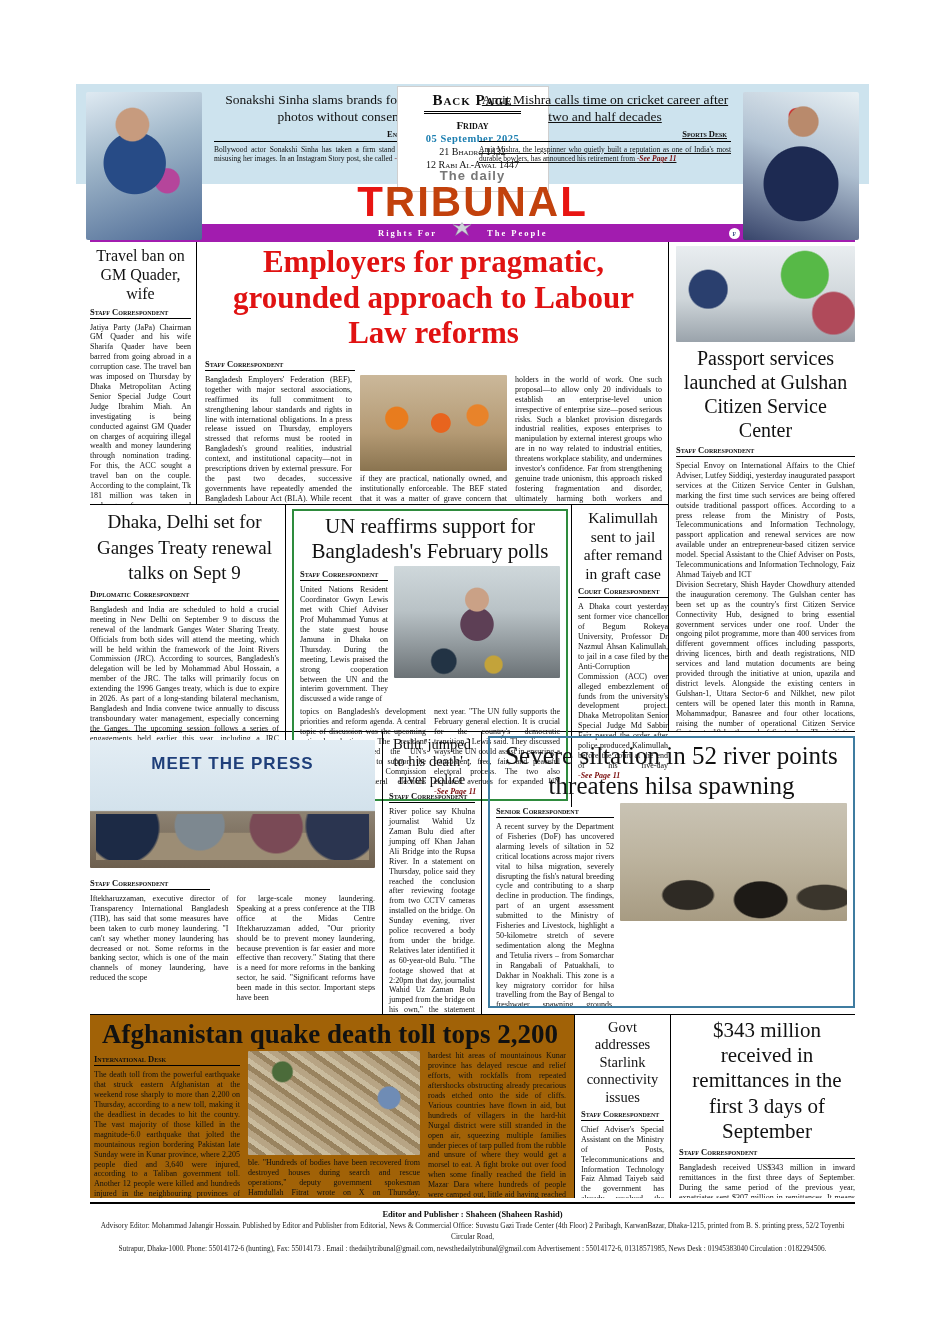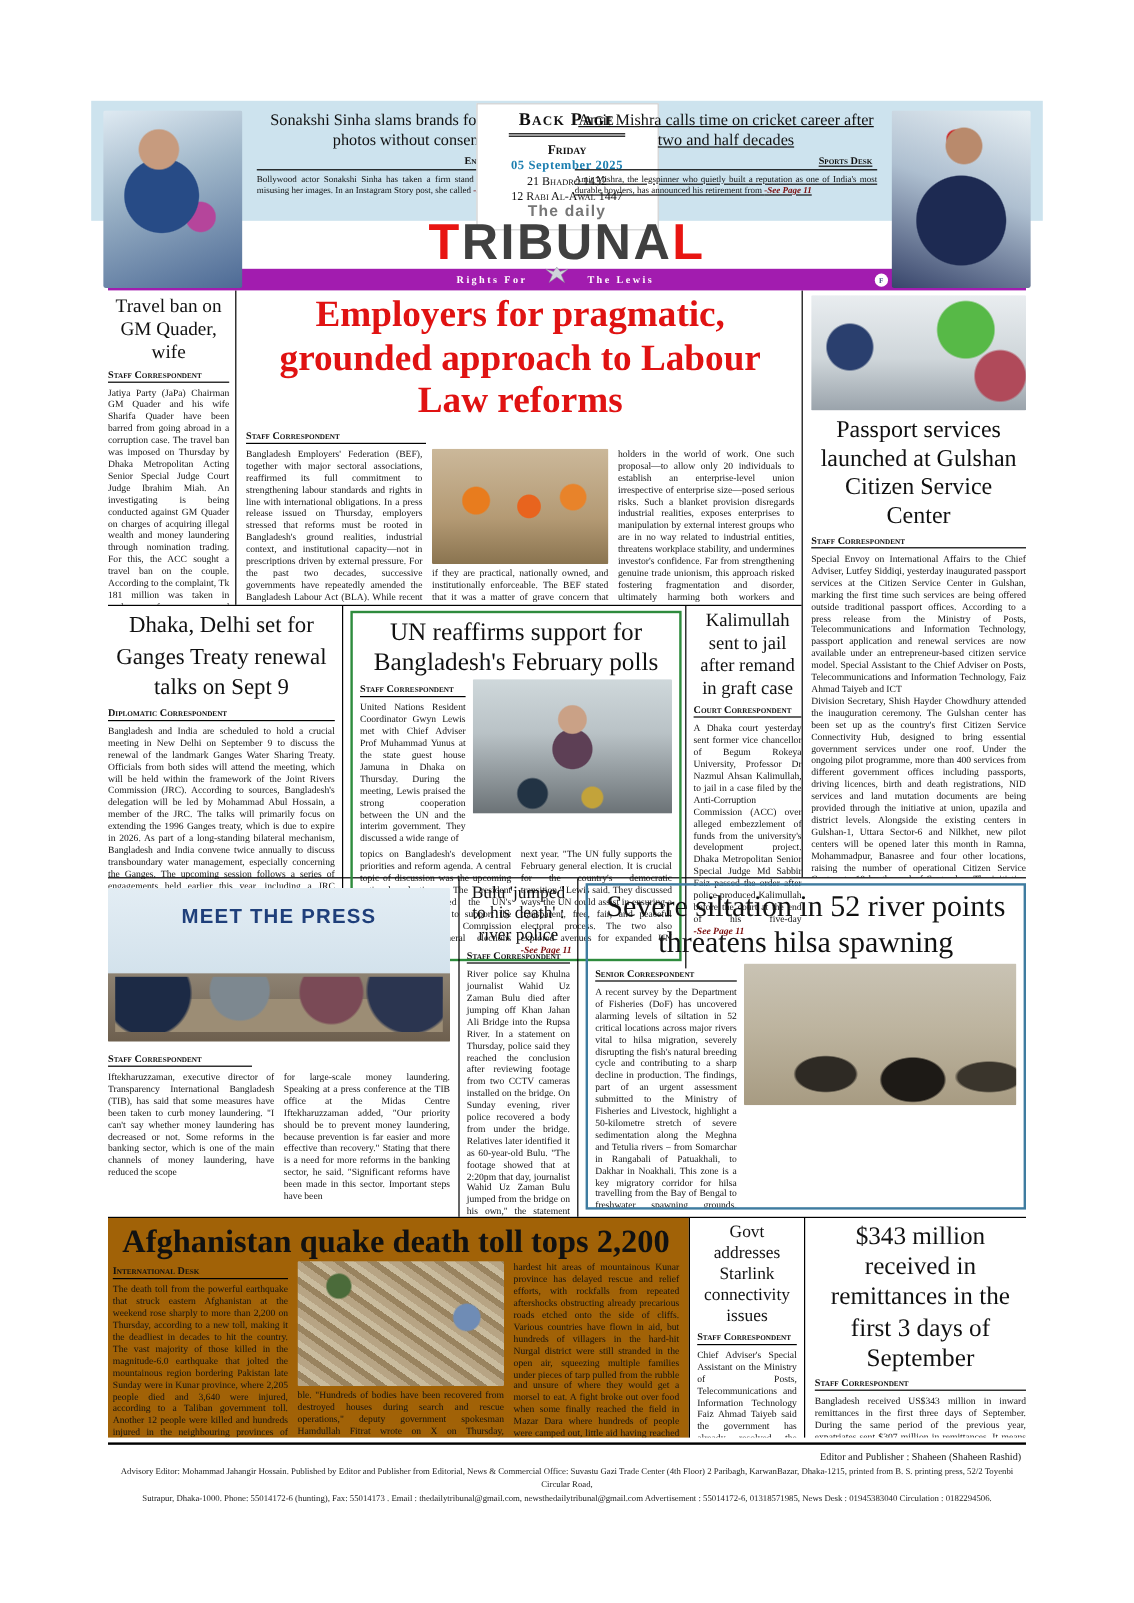--- a/index.html
+++ b/index.html
@@ -29,21 +29,21 @@
   .teaser .body-text { font-size:7.5px; }
   .backpage { position:absolute; left:50%; transform:translateX(-50%); top:86px; width:152px; height:106px; background:#fff; border:1px solid #cfcfcf; text-align:center; z-index:2; padding-top:4px; }
   .backpage .bp-title { font-size:15px; font-weight:700; font-variant:small-caps; letter-spacing:1px; border-bottom:3px double #000; display:inline-block; padding:0 8px 2px; }
   .backpage .bp-day { font-size:11px; font-variant:small-caps; font-weight:700; margin-top:5px; }
   .backpage .bp-date { font-size:10.5px; font-weight:700; color:#1b7eb0; margin-top:2px; letter-spacing:0.5px; }
   .backpage .bp-alt { font-size:10px; font-variant:small-caps; margin-top:2px; }
   .masthead { position:absolute; left:0; right:0; top:168px; text-align:center; z-index:4; }
   .tagline { font-family:"Liberation Sans", sans-serif; color:#777; font-size:13px; font-weight:700; letter-spacing:1px; }
   .mast-title { font-family:"Liberation Sans", sans-serif; font-weight:900; font-size:42px; line-height:0.9; letter-spacing:2px; }
   .mast-title .red { color:#e81512; }
-  .mast-title .blk { color:#404040; }
+  .mast-title .blk { color:#c2410c; }
   .social-bar { position:absolute; left:0; right:0; top:224px; height:18px; background:#a21caf; color:#fff; display:flex; align-items:center; justify-content:space-between; padding:0 10px; z-index:2; }
   .social-item { display:flex; align-items:center; gap:4px; font-variant:small-caps; font-weight:700; font-size:8.5px; letter-spacing:0.5px; }
   .yt-icon { width:11px; height:11px; background:#e11; border-radius:50%; color:#fff; font-size:6px; display:flex; align-items:center; justify-content:center; }
   .fb-icon { width:11px; height:11px; background:#fff; border-radius:50%; color:#3e4d87; font-weight:900; font-size:9px; display:flex; align-items:center; justify-content:center; font-family:"Liberation Serif",serif; }
   .bar-center { display:flex; align-items:center; gap:14px; font-size:8.5px; letter-spacing:2px; font-weight:700; }
   .eagle { width:22px; height:20px; margin-top:-8px; }
 
   
   .byline { display:block; font-size:8.5px; font-weight:700; font-variant:small-caps; border-bottom:1.5px solid #000; padding-bottom:1px; margin:3px 0 4px; }
   .body-text { font-size:8px; line-height:1.24; text-align:justify; }
@@ -131,21 +131,21 @@
      repeating-linear-gradient(35deg,#b7a484 0 6px,#99835f 6px 11px,#c9bb9d 11px 16px),
      linear-gradient(180deg,#c4b393 0%, #9d8a66 100%); }
   .afghan-col3 { width:138px; }
   .starlink { width:97px; border-left:1px solid #000; border-right:1px solid #000; padding:4px 6px 0 6px; overflow:hidden; }
   .starlink h2 { font-size:14.5px; }
   .remit { flex:1; padding:3px 0 0 8px; overflow:hidden; }
   .remit h2 { font-size:21px; }
 
   
   .footer { border-top:2px solid #000; margin-top:4px; padding:5px 4px 0; text-align:center; }
-  .footer .f1 { font-size:8.5px; font-weight:400;text-align:right; }
+  .footer .f1 { font-size:8.5px; font-weight:700; }
   .footer .f2 { font-size:7.3px; margin-top:2px; line-height:1.45; color:#222; }
 </style>
 </head>
 <body>
 
 <div class="page">
   <div class="content">
 
     <div class="header">
       <div class="band"></div>
@@ -186,21 +186,21 @@
       <div class="social-bar">
         <div class="social-item">
           <span class="yt-icon">▶</span>
           <span>The Daily Tribunal</span>
         </div>
         <div class="bar-center">
           <span>Rights For</span>
           <svg class="eagle" viewBox="0 0 24 20">
             <path d="M12 3 L9 7 L2 5 L8 10 L5 17 L12 12 L19 17 L16 10 L22 5 L15 7 Z" fill="#cfd4da" stroke="#8a9099" stroke-width="0.5"></path>
           </svg>
-          <span>The Lewis</span>
+          <span>The People</span>
         </div>
         <div class="social-item">
           <span class="fb-icon">f</span>
           <span>Daily Tribunal Official</span>
         </div>
       </div>
     </div>
 
     <div class="upper">
       <div class="upper-left">

